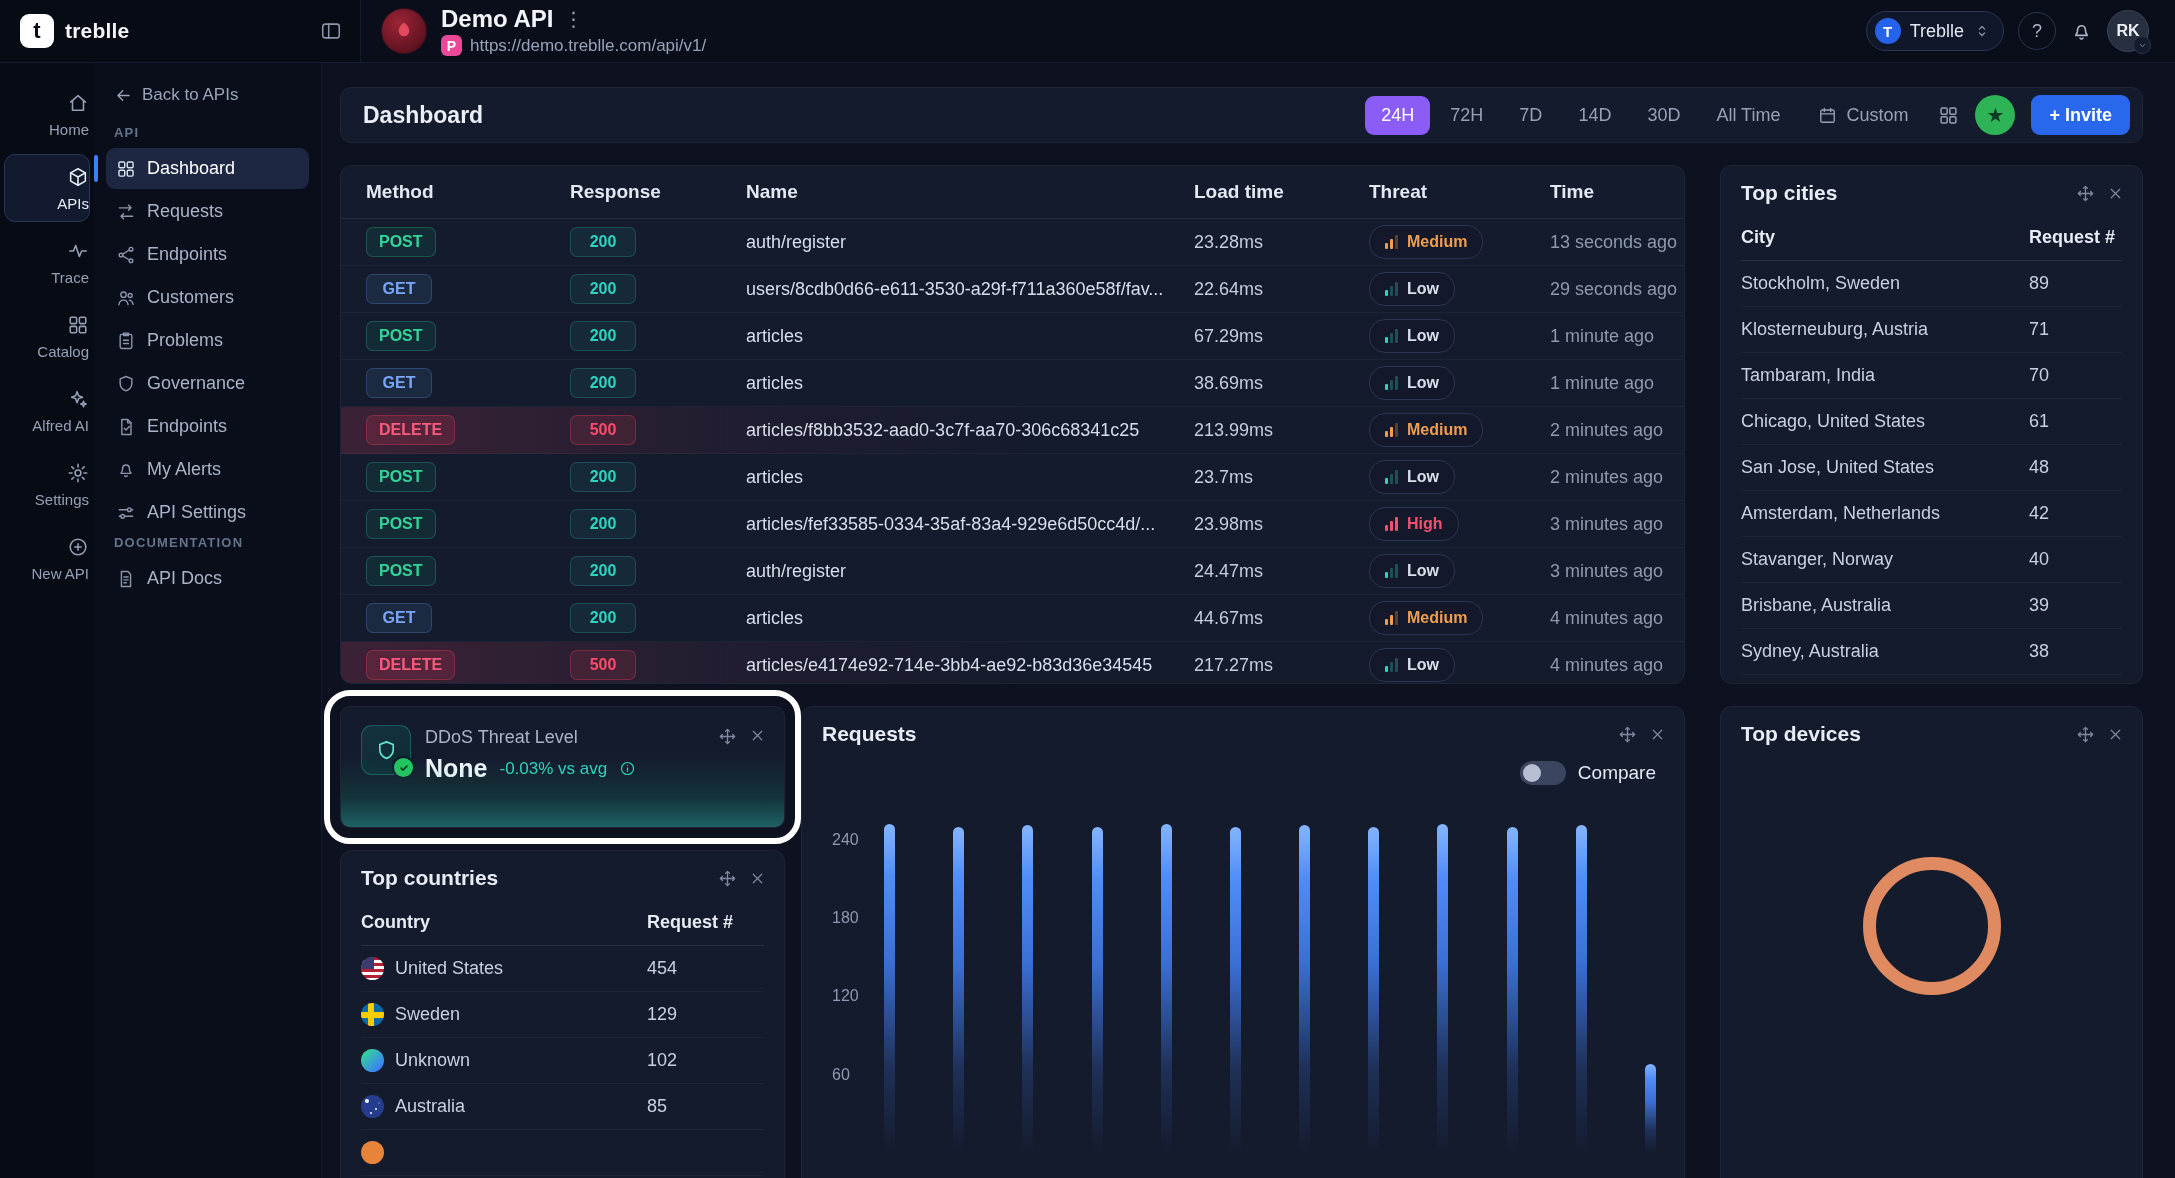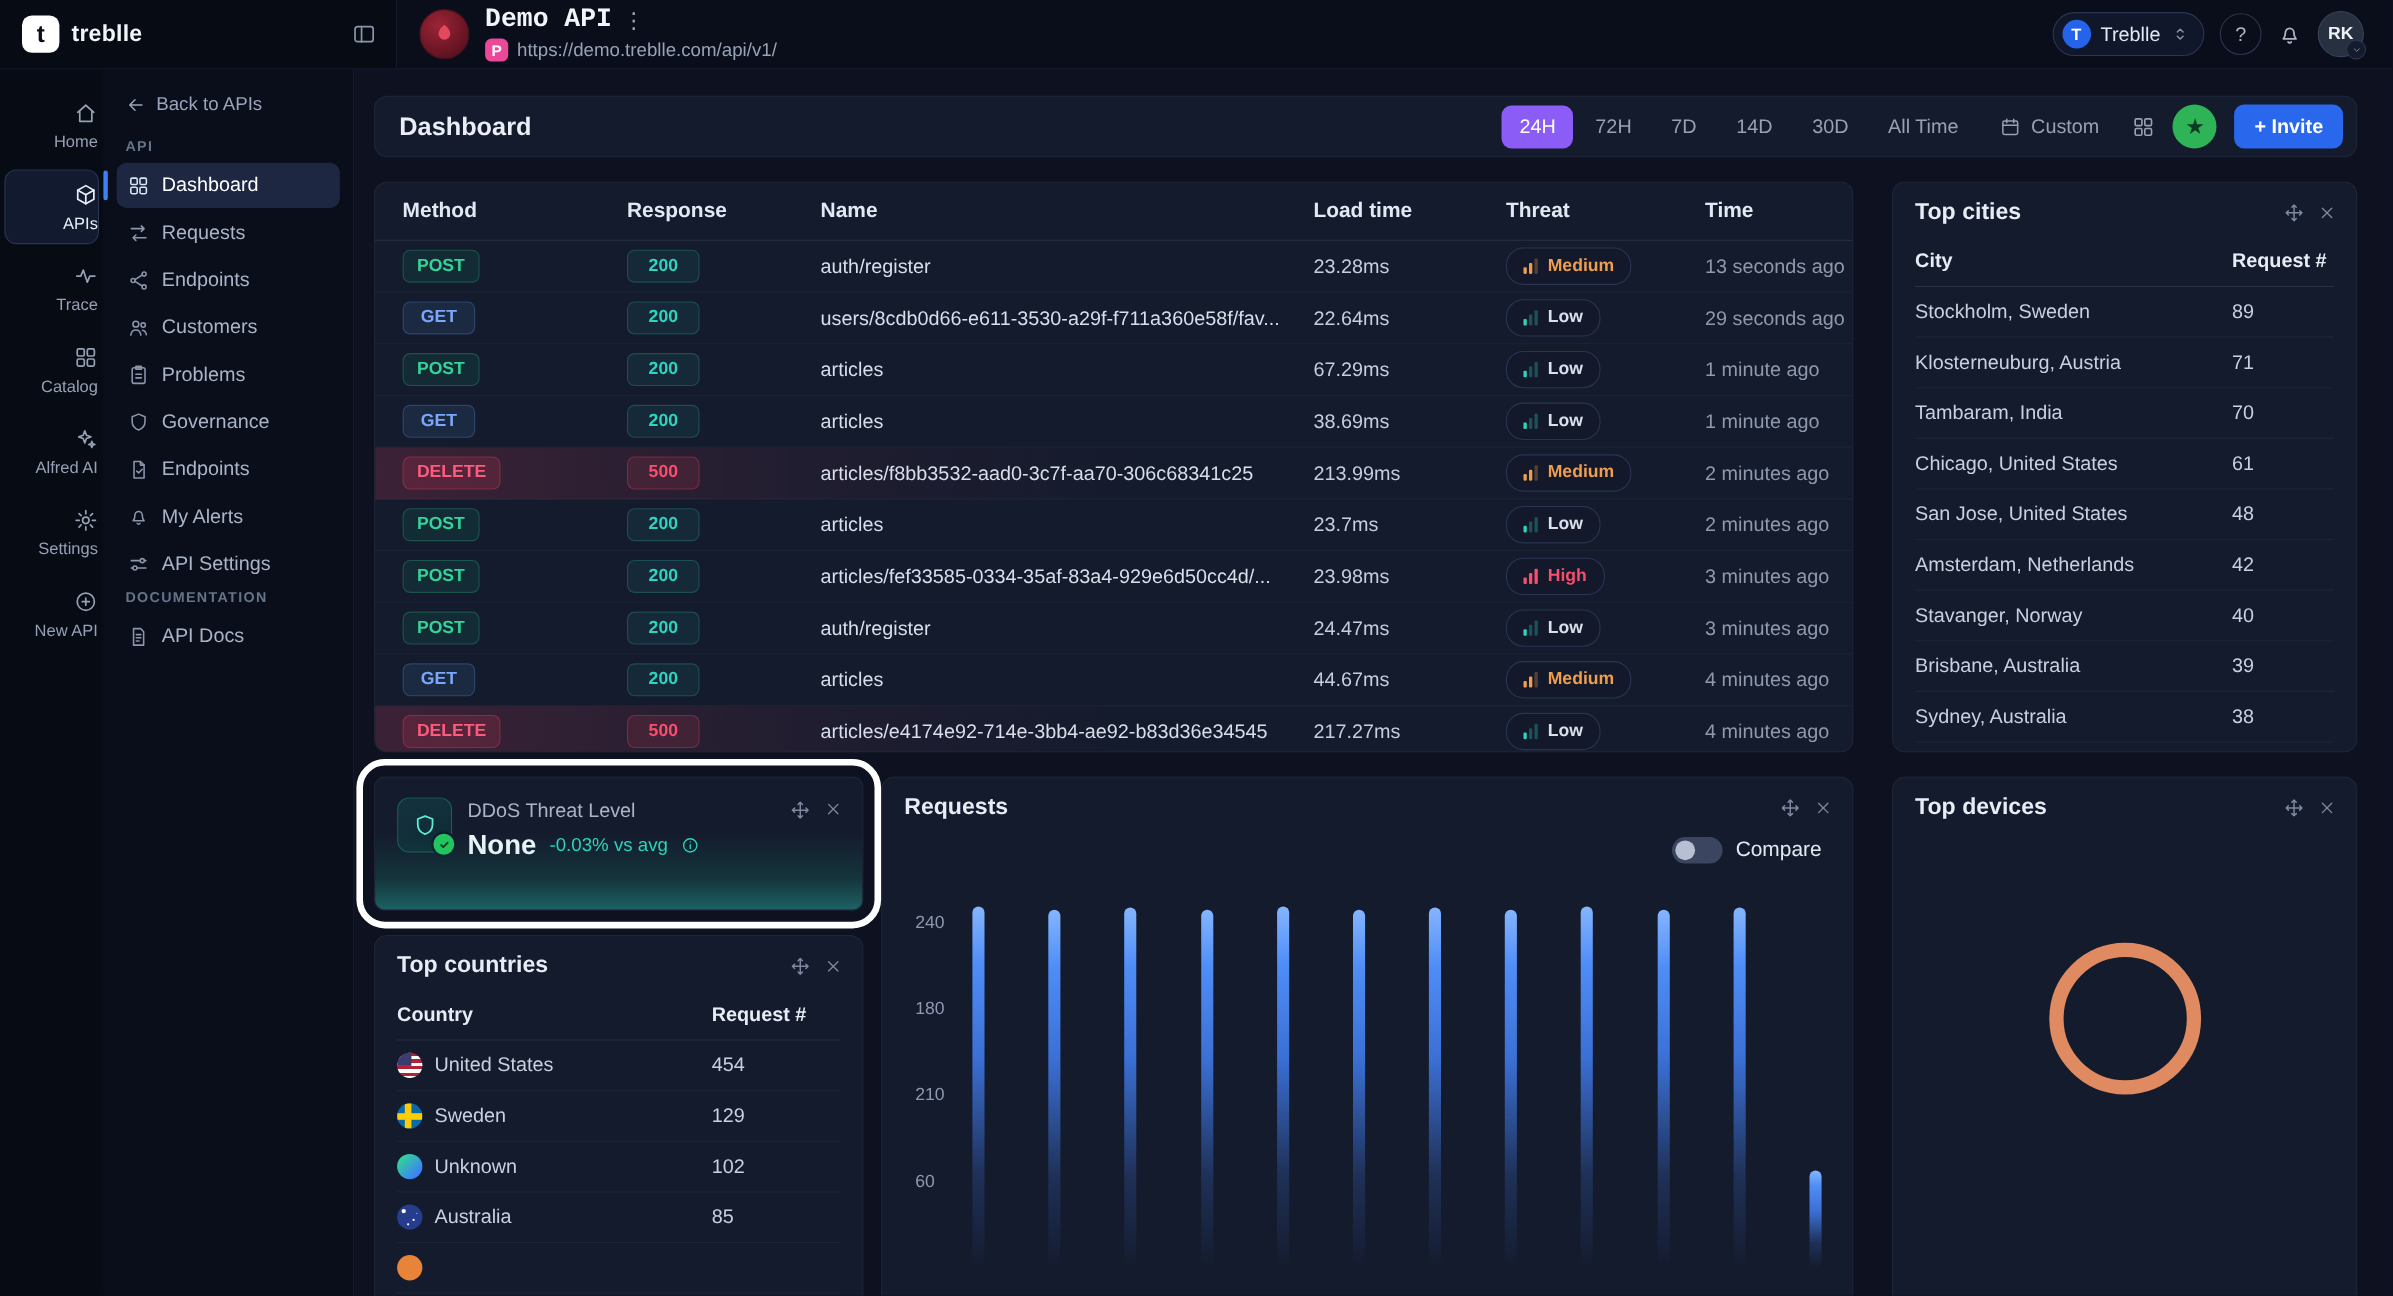--- a/index.html
+++ b/index.html
@@ -15,21 +15,21 @@
   
   .topbar{height:62px;display:flex;align-items:stretch;background:#0a0e1a;border-bottom:1px solid #161d30;}
   .brand-zone{width:322px;flex:0 0 322px;display:flex;align-items:center;padding:0 18px 0 20px;background:#070b14;border-right:1px solid #141b2c;}
   .logo{display:flex;align-items:center;gap:11px;}
   .logo-mark{width:34px;height:34px;border-radius:9px;background:#ffffff;color:#0a0e1a;font-weight:800;font-size:22px;display:flex;align-items:center;justify-content:center;line-height:1;}
   .logo-text{font-size:21px;font-weight:700;color:#f2f5fa;letter-spacing:.2px;}
   .collapse-btn{margin-left:auto;color:#8b95ab;display:flex;}
   .api-zone{flex:1;display:flex;align-items:center;gap:14px;padding-left:20px;}
   .api-avatar{width:44px;height:44px;border-radius:50%;background:radial-gradient(circle at 38% 32%,#9c2436,#5d1220 75%);display:flex;align-items:center;justify-content:center;border:1px solid #3a0f1c;}
   .api-title-row{display:flex;align-items:center;gap:10px;}
-  .api-title{font-size:24px;font-weight:700;color:#f2f5fa;margin:0;line-height:1.05;font-family:Liberation Mono, monospace;}
+  .api-title{font-size:24px;font-weight:700;color:#f2f5fa;margin:0;line-height:1.05;}
   .kebab{color:#9aa4ba;font-size:20px;line-height:1;}
   .api-url-row{display:flex;align-items:center;gap:8px;margin-top:4px;}
   .env-badge{width:21px;height:21px;border-radius:6px;background:#ec4899;color:#fff;font-size:14px;font-weight:800;display:flex;align-items:center;justify-content:center;}
   .api-url{font-size:17px;color:#98a2b8;}
   .top-actions{display:flex;align-items:center;gap:14px;padding-right:26px;}
   .ws-pill{height:40px;border:1px solid #2a3550;background:#10172a;border-radius:20px;display:flex;align-items:center;gap:9px;padding:0 12px 0 8px;}
   .ws-logo{width:26px;height:26px;border-radius:50%;background:#2563eb;color:#fff;font-weight:800;font-size:15px;display:flex;align-items:center;justify-content:center;}
   .ws-label{font-size:18px;color:#e2e8f2;}
   .ws-chev{color:#8b95ab;display:flex;}
   .round-btn{width:38px;height:38px;border-radius:50%;border:1px solid #2a3550;color:#aeb7ca;font-size:18px;display:flex;align-items:center;justify-content:center;}
@@ -738,21 +738,21 @@
                   <div class="bar" style="height: 96.18%;"></div>
                   <div class="bar" style="height: 95.42%;"></div>
                   <div class="bar" style="height: 95.8%;"></div>
                   <div class="bar" style="height: 95.42%;"></div>
                   <div class="bar" style="height: 96.18%;"></div>
                   <div class="bar" style="height: 95.42%;"></div>
                   <div class="bar" style="height: 95.8%;"></div>
                   <div class="bar" style="height: 25.95%;"></div>
                 </div>
             <span class="ytick" style="bottom: 22.9%;">60</span>
-                <span class="ytick" style="bottom: 45.8%;">210</span>
+                <span class="ytick" style="bottom: 45.8%;">120</span>
                 <span class="ytick" style="bottom: 68.7%;">180</span>
                 <span class="ytick" style="bottom: 91.6%;">240</span>
               </div>
           </section>
         </div>
       </div>
 
       <div class="col-right">
 
         <section class="card cities-card">

